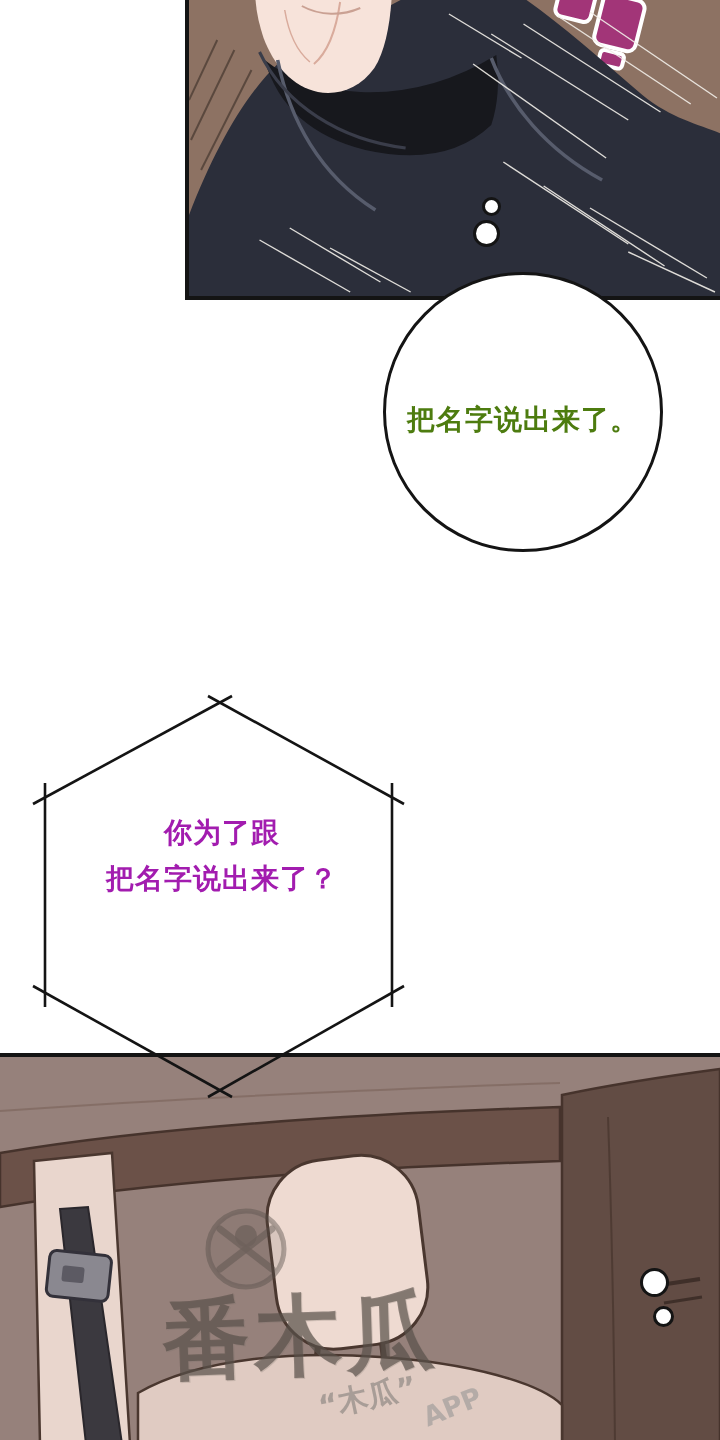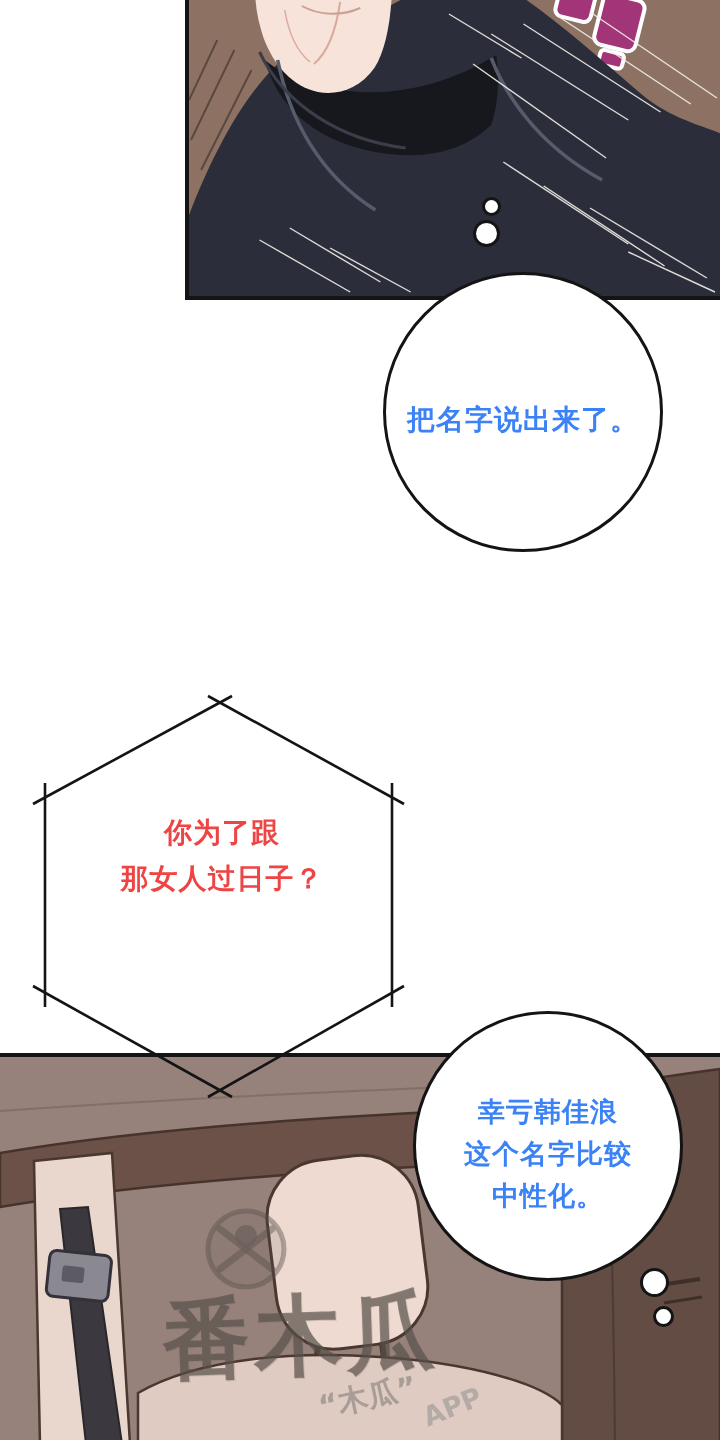--- a/index.html
+++ b/index.html
@@ -19,37 +19,37 @@
     border-top:4px solid #141414; background:#96817b;
   }
   .bubble {
     position:absolute; background:#ffffff; border:3px solid #141414;
     border-radius:50%; display:flex; align-items:center; justify-content:center;
     text-align:center; z-index:3;
   }
   .bubble-top { left:383px; top:272px; width:274px; height:274px; }
   .bubble-bottom { left:413px; top:1011px; width:264px; height:264px; }
   .bubble-text {
-    font-size:28px; font-weight:600; color:#3b82f6;
+    font-size:28px; font-weight:600; color:#4d7c0f;
     line-height:44px; letter-spacing:1px; padding:0 14px;margin-top:16px;
   }
   .bubble-bottom .bubble-text { font-size:27px; line-height:42px; }
   .mini {
     position:absolute; background:#ffffff; border:3px solid #141414;
     border-radius:50%; z-index:3;
   }
   .mini-t1 { left:482px; top:197px; width:13px; height:13px; }
   .mini-t2 { left:473px; top:220px; width:21px; height:21px; }
   .mini-b1 { left:640px; top:1268px; width:23px; height:23px; }
   .mini-b2 { left:653px; top:1306px; width:15px; height:15px; }
   .hex-svg { position:absolute; left:20px; top:685px; width:400px; height:430px; z-index:2; }
   .hex-text {
     position:absolute; left:42px; top:810px; width:360px; z-index:2;
     text-align:center; font-size:28px; font-weight:600;
-    line-height:46px; color:#ef4444; letter-spacing:1px;
+    line-height:46px; color:#a21caf; letter-spacing:1px;
   }
   .watermark { position:absolute; left:150px; top:1195px; width:380px; height:245px; z-index:4; pointer-events:none; }
   .wm-logo { position:absolute; left:50px; top:8px; width:92px; height:92px; opacity:0.62; }
   .wm-title {
     position:absolute; left:12px; top:82px;
     font-size:88px; font-weight:700; color:rgba(84,76,70,0.62);
     letter-spacing:4px; transform:rotate(-2deg); white-space:nowrap;
     text-shadow:1px 1px 0 rgba(120,110,104,0.25);
   }
   .wm-sub {
@@ -132,21 +132,21 @@
       <line x1="188" y1="11" x2="384" y2="119"></line>
       <line x1="372" y1="98" x2="372" y2="322"></line>
       <line x1="384" y1="301" x2="188" y2="412"></line>
       <line x1="212" y1="412" x2="13" y2="301"></line>
       <line x1="25" y1="322" x2="25" y2="98"></line>
       <line x1="13" y1="119" x2="212" y2="11"></line>
     </g>
   </svg>
   <div class="hex-text">
     <div>你为了跟</div>
-    <div>那女人过日子？</div>
+    <div>把名字说出来了？</div>
   </div>
 
   <div class="panel panel-bottom">
     <svg viewBox="0 0 720 387" preserveAspectRatio="none">
       <rect x="0" y="0" width="720" height="387" fill="#96817b"></rect>
 
       <path d="M 0,54 C 200,40 430,30 560,26" stroke="#7e675e" stroke-width="2" fill="none" opacity="0.7"></path>
 
       <path d="M 0,150 C 130,128 320,112 560,104 L 560,50 C 320,58 130,74 0,96 Z" stroke="#46332c" stroke-width="2.5" fill="#6b5148"></path>
 
@@ -166,27 +166,20 @@
       <line x1="318" y1="288" x2="314" y2="334" stroke="#4a372f" stroke-width="6"></line>
       <line x1="382" y1="286" x2="388" y2="332" stroke="#4a372f" stroke-width="6"></line>
       <g transform="rotate(-7 350 200)">
         <rect x="272" y="100" width="152" height="190" rx="58" stroke="#4a372f" stroke-width="3" fill="#eedad1"></rect>
       </g>
 
       <path d="M 138,336 C 200,300 300,294 380,300 C 470,306 540,326 562,348 L 562,387 L 138,387 Z" stroke="#4a372f" stroke-width="2.5" fill="#e0cbc2"></path>
     </svg>
   </div>
 
-  <div class="bubble bubble-bottom">
-    <div class="bubble-text">
-      <div>幸亏韩佳浪</div>
-      <div>这个名字比较</div>
-      <div>中性化。</div>
-    </div>
-  </div>
   <div class="mini mini-b1"></div>
   <div class="mini mini-b2"></div>
 
   <div class="watermark">
     <svg class="wm-logo" viewBox="0 0 92 92">
       <circle cx="46" cy="46" r="38" fill="rgba(95,88,82,0.25)" stroke="rgba(85,78,72,0.7)" stroke-width="5"></circle>
       <circle cx="46" cy="33" r="11" fill="rgba(85,78,72,0.75)"></circle>
       <line x1="20" y1="26" x2="72" y2="66" stroke="rgba(85,78,72,0.75)" stroke-width="7" stroke-linecap="round"></line>
       <line x1="72" y1="26" x2="20" y2="66" stroke="rgba(85,78,72,0.75)" stroke-width="7" stroke-linecap="round"></line>
     </svg>

